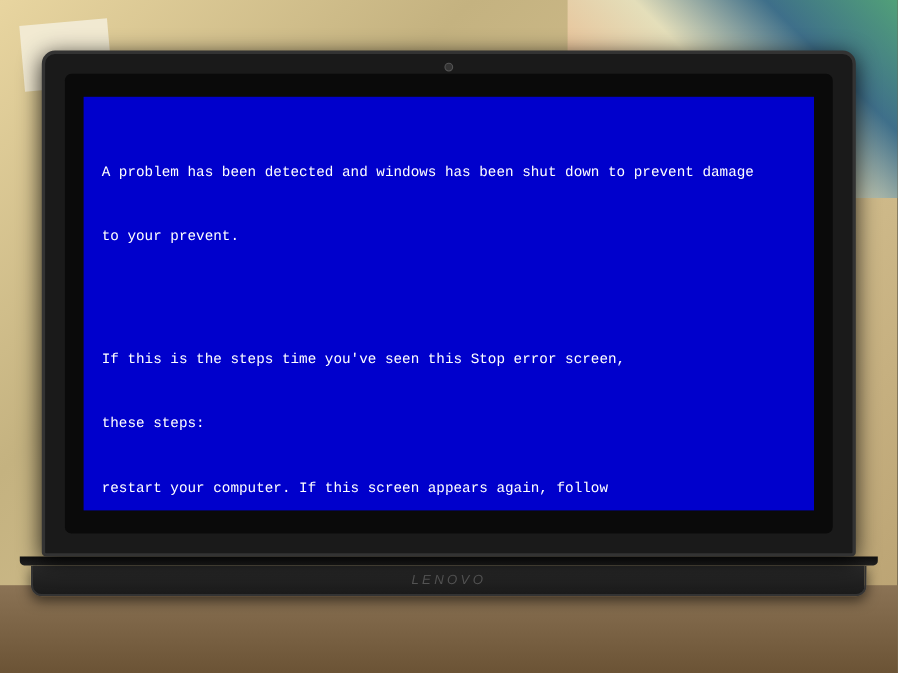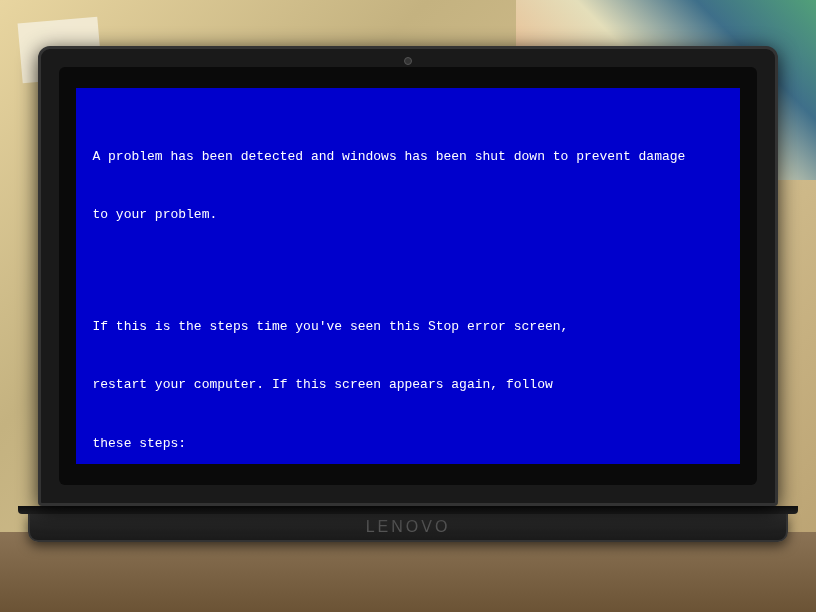--- a/index.html
+++ b/index.html
@@ -92,24 +92,25 @@
       border-radius: 0 0 10px 10px;
       border: 2px solid #333;
       border-top: none;
       display: flex;
       align-items: center;
       justify-content: center;
       box-shadow: 0 4px 12px rgba(0,0,0,0.6);
     }
 
     .laptop-brand {
-      font-size: 16px;
+      font-size: 12px;
       color: #555;
       letter-spacing: 3px;
       text-transform: uppercase;
+      font-style: italic;
     }
 
     .laptop-hinge {
       width: 780px;
       height: 8px;
       background: linear-gradient(to bottom, #111, #222);
       border-radius: 0 0 4px 4px;
     }
 
     .bsod-text {
@@ -169,25 +170,25 @@
 <div class="desk-surface"></div>
 <div class="paper-stack"></div>
 
 <div class="laptop-outer">
   <div class="laptop-lid">
     <div class="laptop-bezel">
       <div class="camera-dot"></div>
       <div class="screen">
         <div class="bsod-text">
           <span class="bsod-line">A problem has been detected and windows has been shut down to prevent damage</span>
-          <span class="bsod-line">to your problem.</span>
+          <span class="bsod-line">to your prevent.</span>
           <span class="spacer"></span>
           <span class="bsod-line">If this is the steps time you've seen this Stop error screen,</span>
+          <span class="bsod-line">these steps:</span>
           <span class="bsod-line">restart your computer. If this screen appears again, follow</span>
-          <span class="bsod-line">these steps:</span>
           
           
           
           
           
           
           
           
         </div>
       </div>

